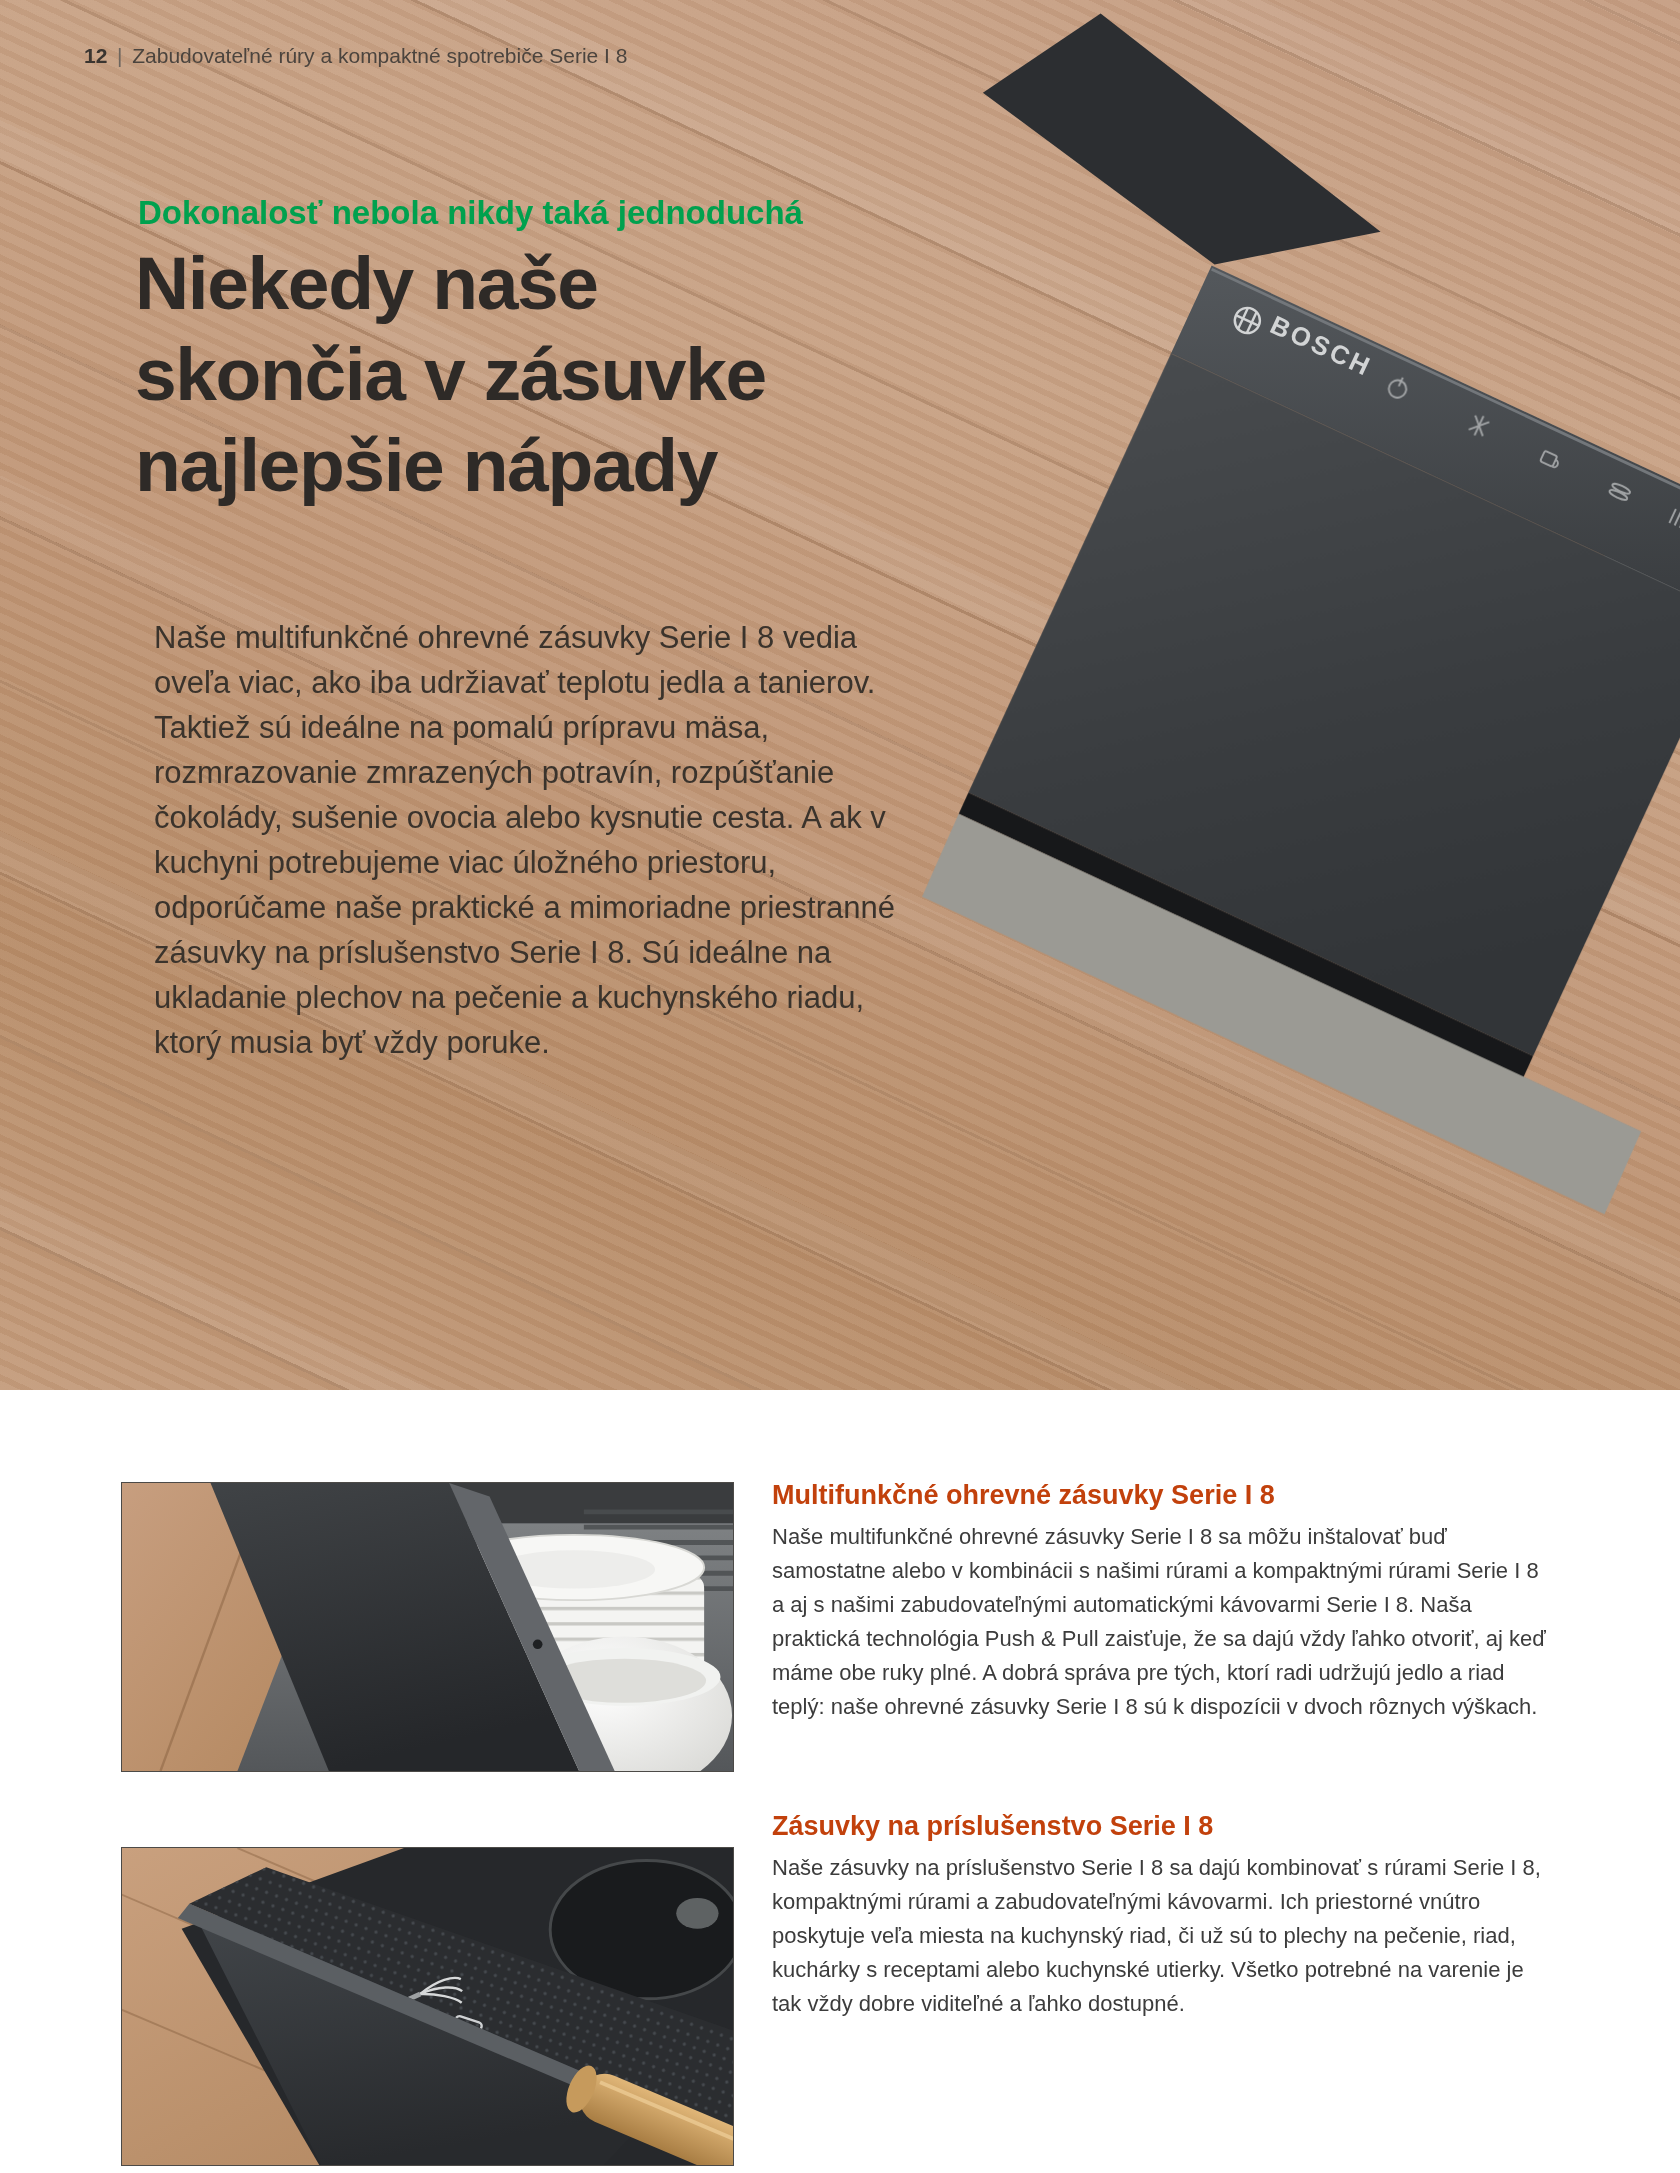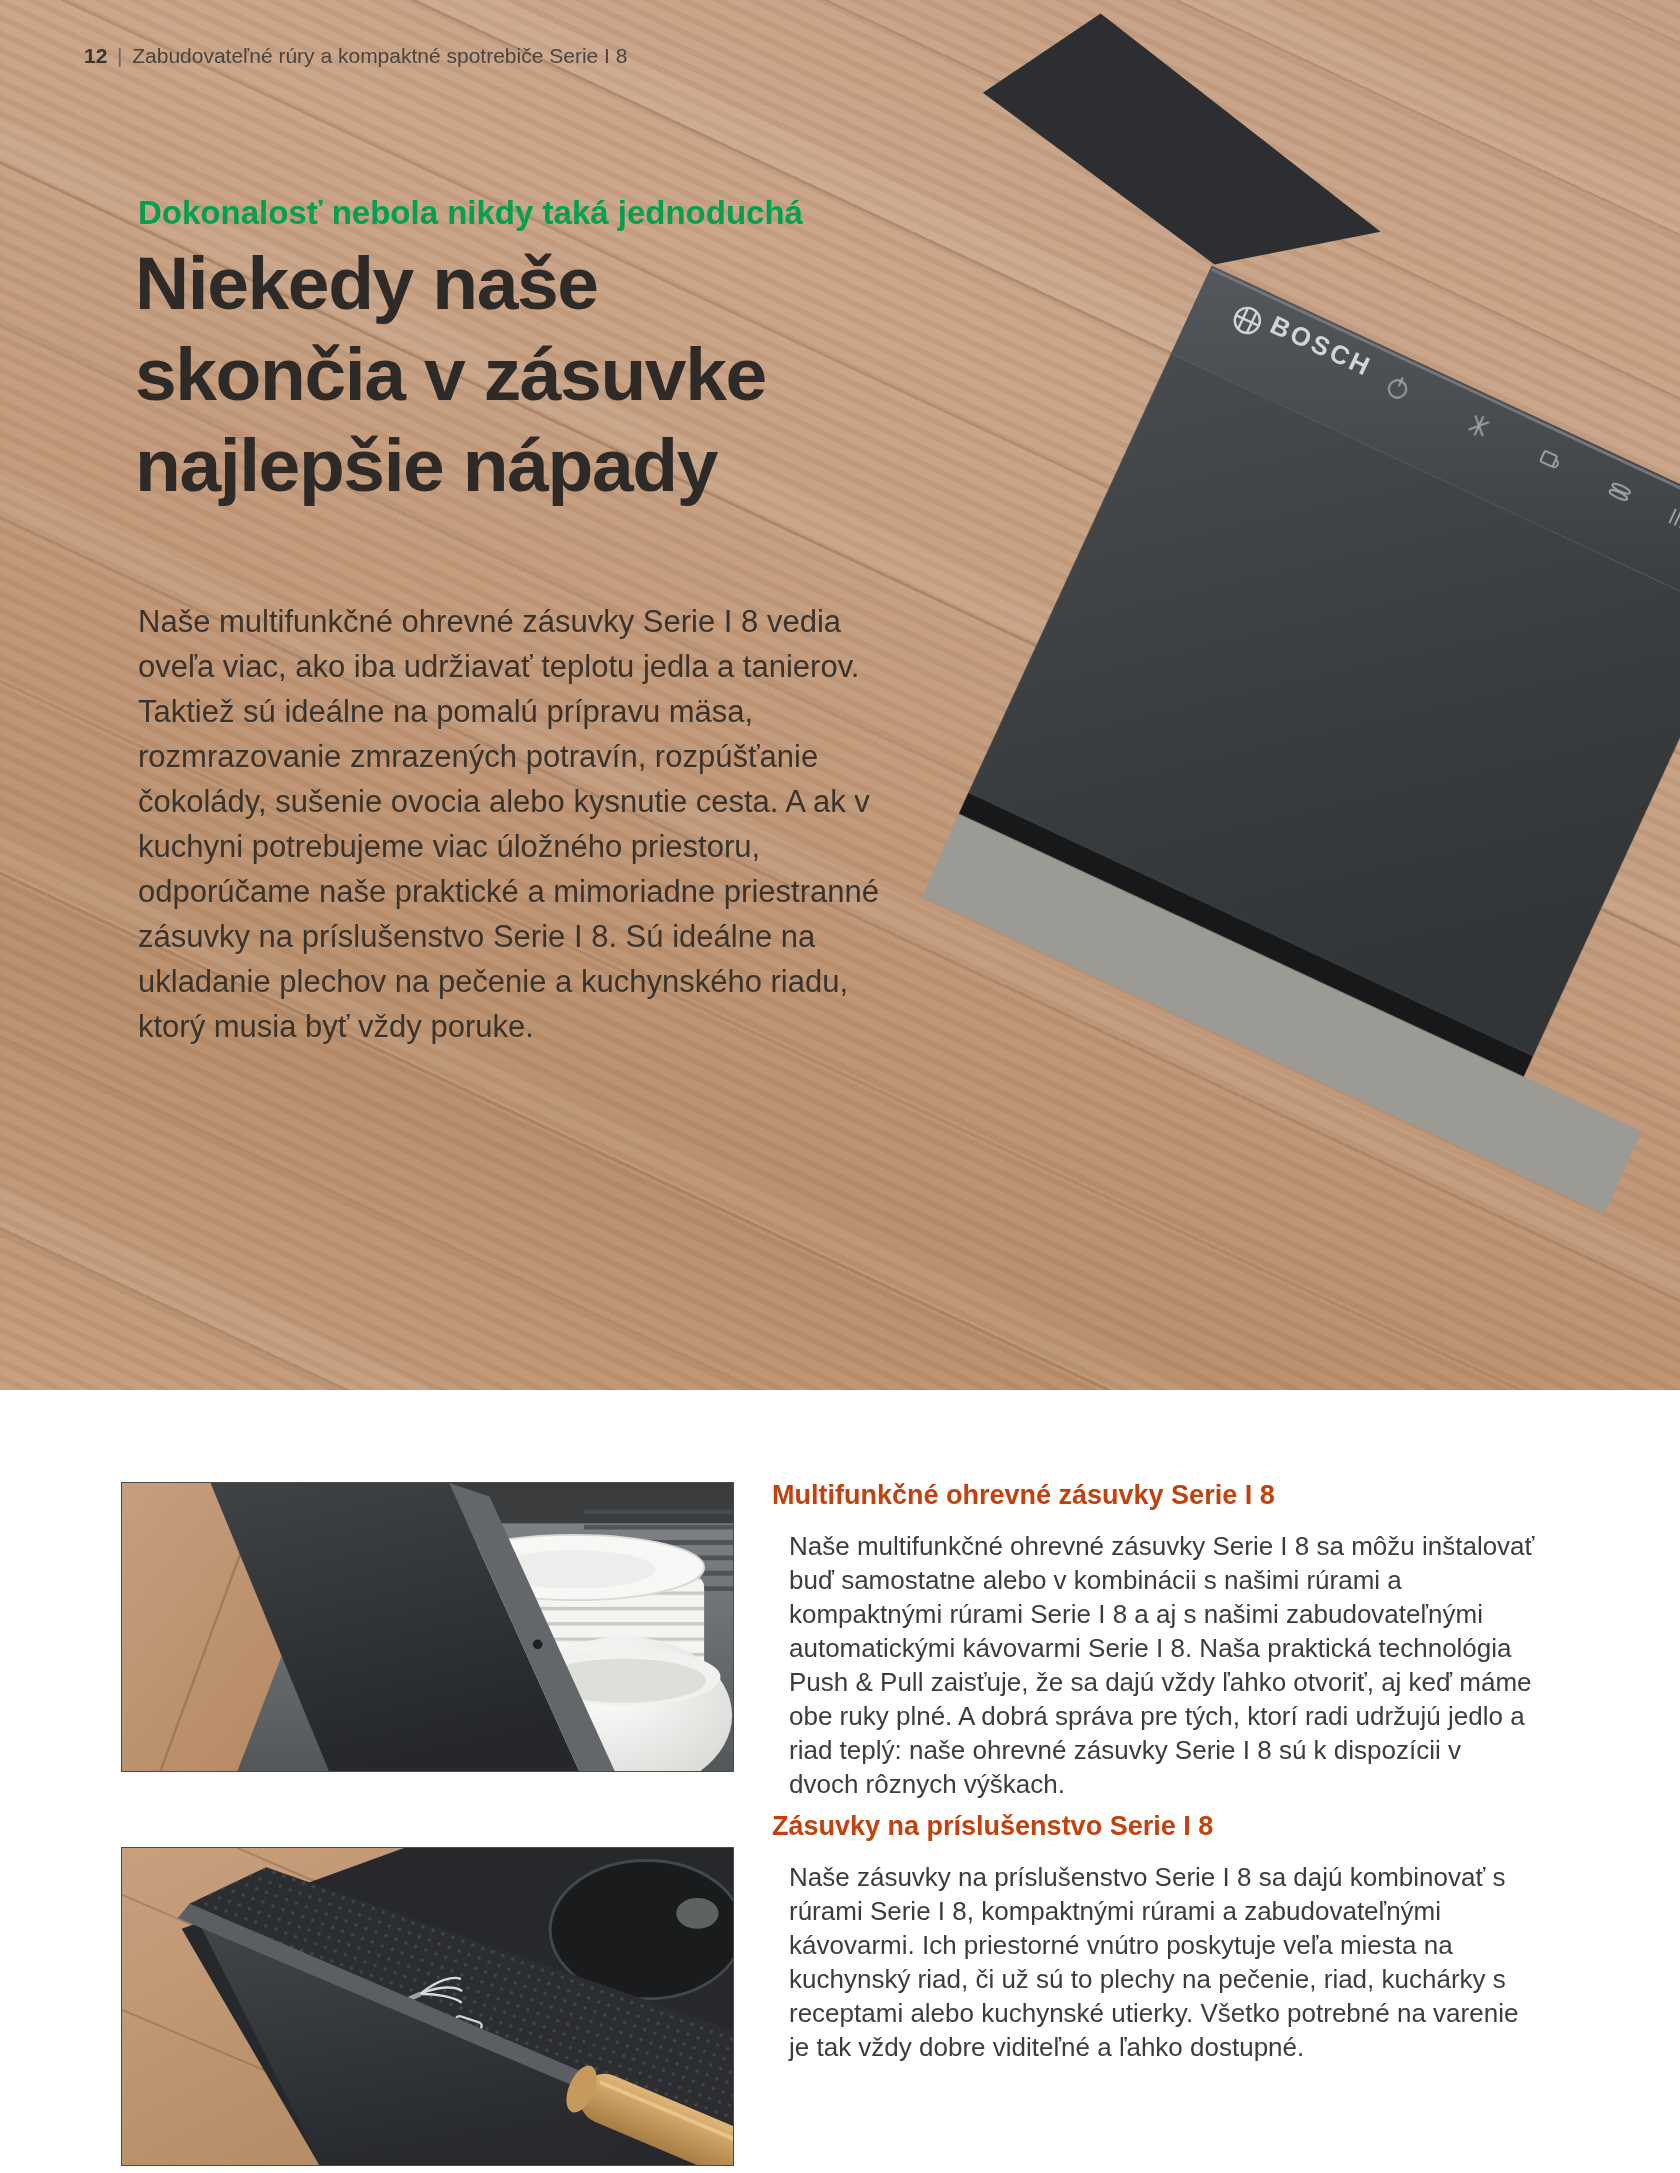--- a/index.html
+++ b/index.html
@@ -29,33 +29,33 @@
     position:absolute;left:138px;top:174px;font-size:33px;font-weight:bold;color:#00a14e;
     white-space:nowrap;
     margin-top:20px;
   }
   .headline{
     position:absolute;left:135px;top:238px;margin:0;
     font-size:75px;font-weight:bold;line-height:91px;letter-spacing:-1.4px;color:#2e2a27;
   }
   .headline span{display:block;}
   .hero-body{
-    position:absolute;left:138px;top:599px;width:782px;margin:0;
+    position:absolute;left:138px;top:599px;width:782px;margin:16px;
     font-size:31px;line-height:45px;color:#3a332c;
   }
   
   .section-row{position:absolute;left:0;width:1680px;}
   .thumb{
     position:absolute;left:121px;overflow:hidden;background:#888;
     border:1px solid #4c4a47;box-sizing:border-box;
   }
   .thumb svg{display:block;}
   .copy{position:absolute;left:772px;width:782px;}
   .copy h3{margin:0 0 7.7px 0;font-size:27px;font-weight:bold;color:#c2410c;line-height:33px;}
-  .copy p{margin:17px;font-size:26px;line-height:34px;color:#3c3c3c;}
+  .copy p{margin:0;font-size:22px;line-height:34px;color:#3c3c3c;}
 </style>
 </head>
 <body>
 
 <div class="page">
 
   <section class="hero">
 
     <svg class="appliance-svg" width="1680" height="1390" viewBox="0 0 1740 1440" aria-hidden="true">
       <defs>

